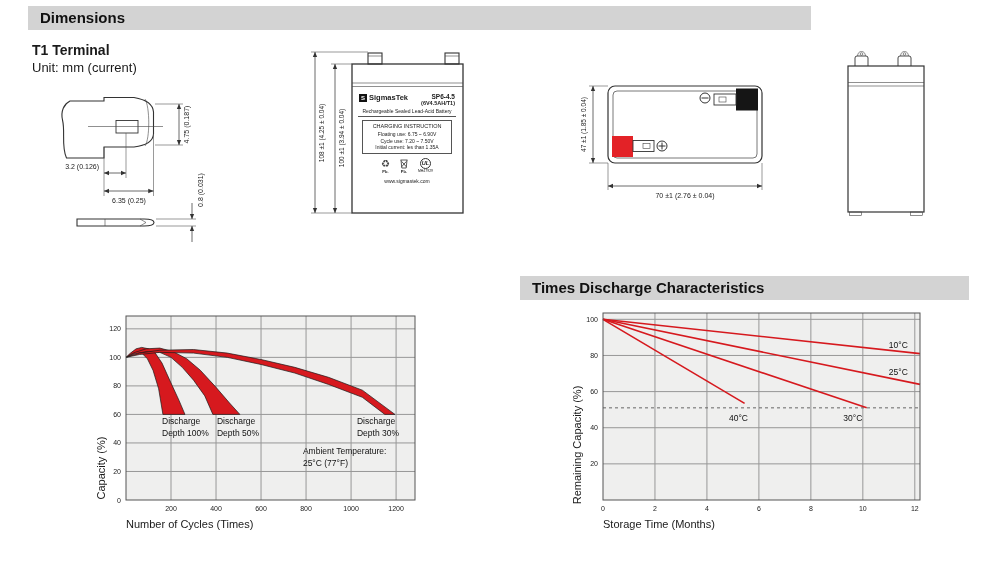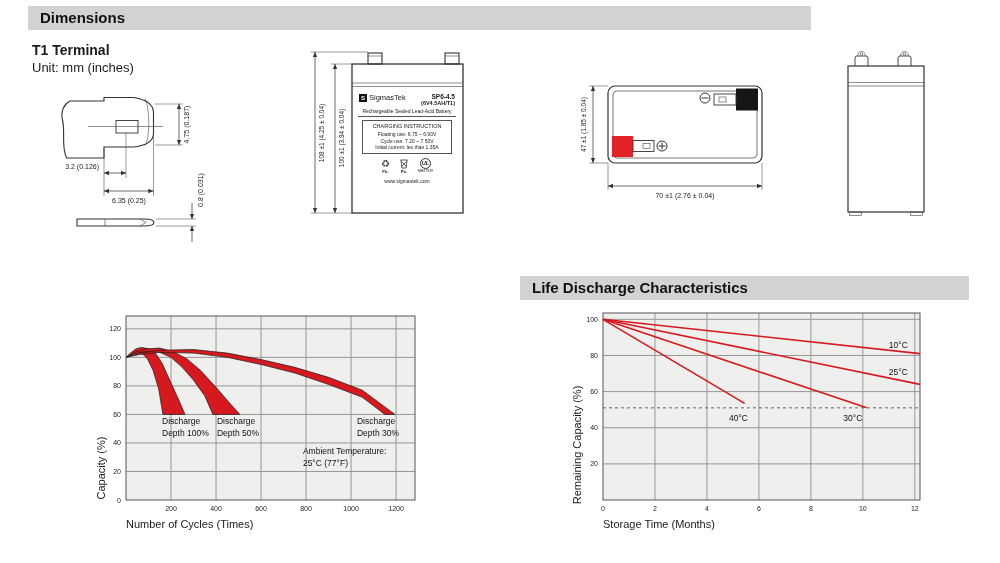--- a/index.html
+++ b/index.html
@@ -23,21 +23,21 @@
   .thin{stroke:#444;stroke-width:0.6;fill:none;}
   #chart1{left:60px;top:300px;}
   #chart2{left:540px;top:300px;}
   .axis-title{font-size:11px;fill:#1a1a1a;}
   
   #front-label{position:absolute;left:357px;top:92px;width:100px;height:114px;font-size:5px;color:#222;}
   .lblhead{display:flex;justify-content:space-between;align-items:flex-start;padding:1px 2px 0 2px;}
   .brandwrap{display:flex;align-items:center;gap:2px;}
   .logosq{width:8px;height:8px;background:#111;color:#fff;font-size:6px;font-weight:bold;
           display:flex;align-items:center;justify-content:center;}
-  .brand{font-weight:normal;font-size:7.5px;}
+  .brand{font-weight:bold;font-size:7.5px;}
   .modelcol{text-align:right;line-height:1.1;}
   .model{font-weight:bold;font-size:6.5px;}
   .spec{font-weight:bold;font-size:5.5px;}
   .typeline{text-align:center;font-size:5px;border-bottom:1px solid #555;padding:2px 0 2px 0;margin:0 1px;}
   .chgbox{border:1px solid #555;margin:3px 5px 0 5px;padding:2px 1px;text-align:center;}
   .chgtitle{font-size:5.5px;margin-bottom:2px;}
   .chgline{font-size:5px;line-height:1.3;}
   .iconsrow{display:flex;justify-content:center;align-items:flex-end;gap:9px;margin-top:4px;}
   .icn{display:flex;flex-direction:column;align-items:center;line-height:1;}
   .icn .cap{font-size:4px;font-weight:bold;margin-top:1px;}
@@ -49,26 +49,26 @@
 </style>
 </head>
 <body>
 
 <div id="page">
 
   <div class="bar" id="bar-dimensions">
     <span>Dimensions</span>
   </div>
   <div class="bar" id="bar-self">
-    <span>Life Discharge Characteristics</span>
+    <span>Times Discharge Characteristics</span>
   </div>
 
   <div id="t1-block">
     <div id="t1-title">T1 Terminal</div>
-    <div id="t1-unit">Unit: mm (inches)</div>
+    <div id="t1-unit">Unit: mm (current)</div>
   </div>
 
   <svg class="layer" width="1000" height="272" viewBox="0 0 1000 272">
     <defs>
       <marker id="arr" viewBox="0 0 8 8" refX="7" refY="4" markerWidth="7.5" markerHeight="7.5" orient="auto-start-reverse">
         <path d="M0,1 L7,4 L0,7 z" fill="#333"></path>
       </marker>
     </defs>
 
     <g>

